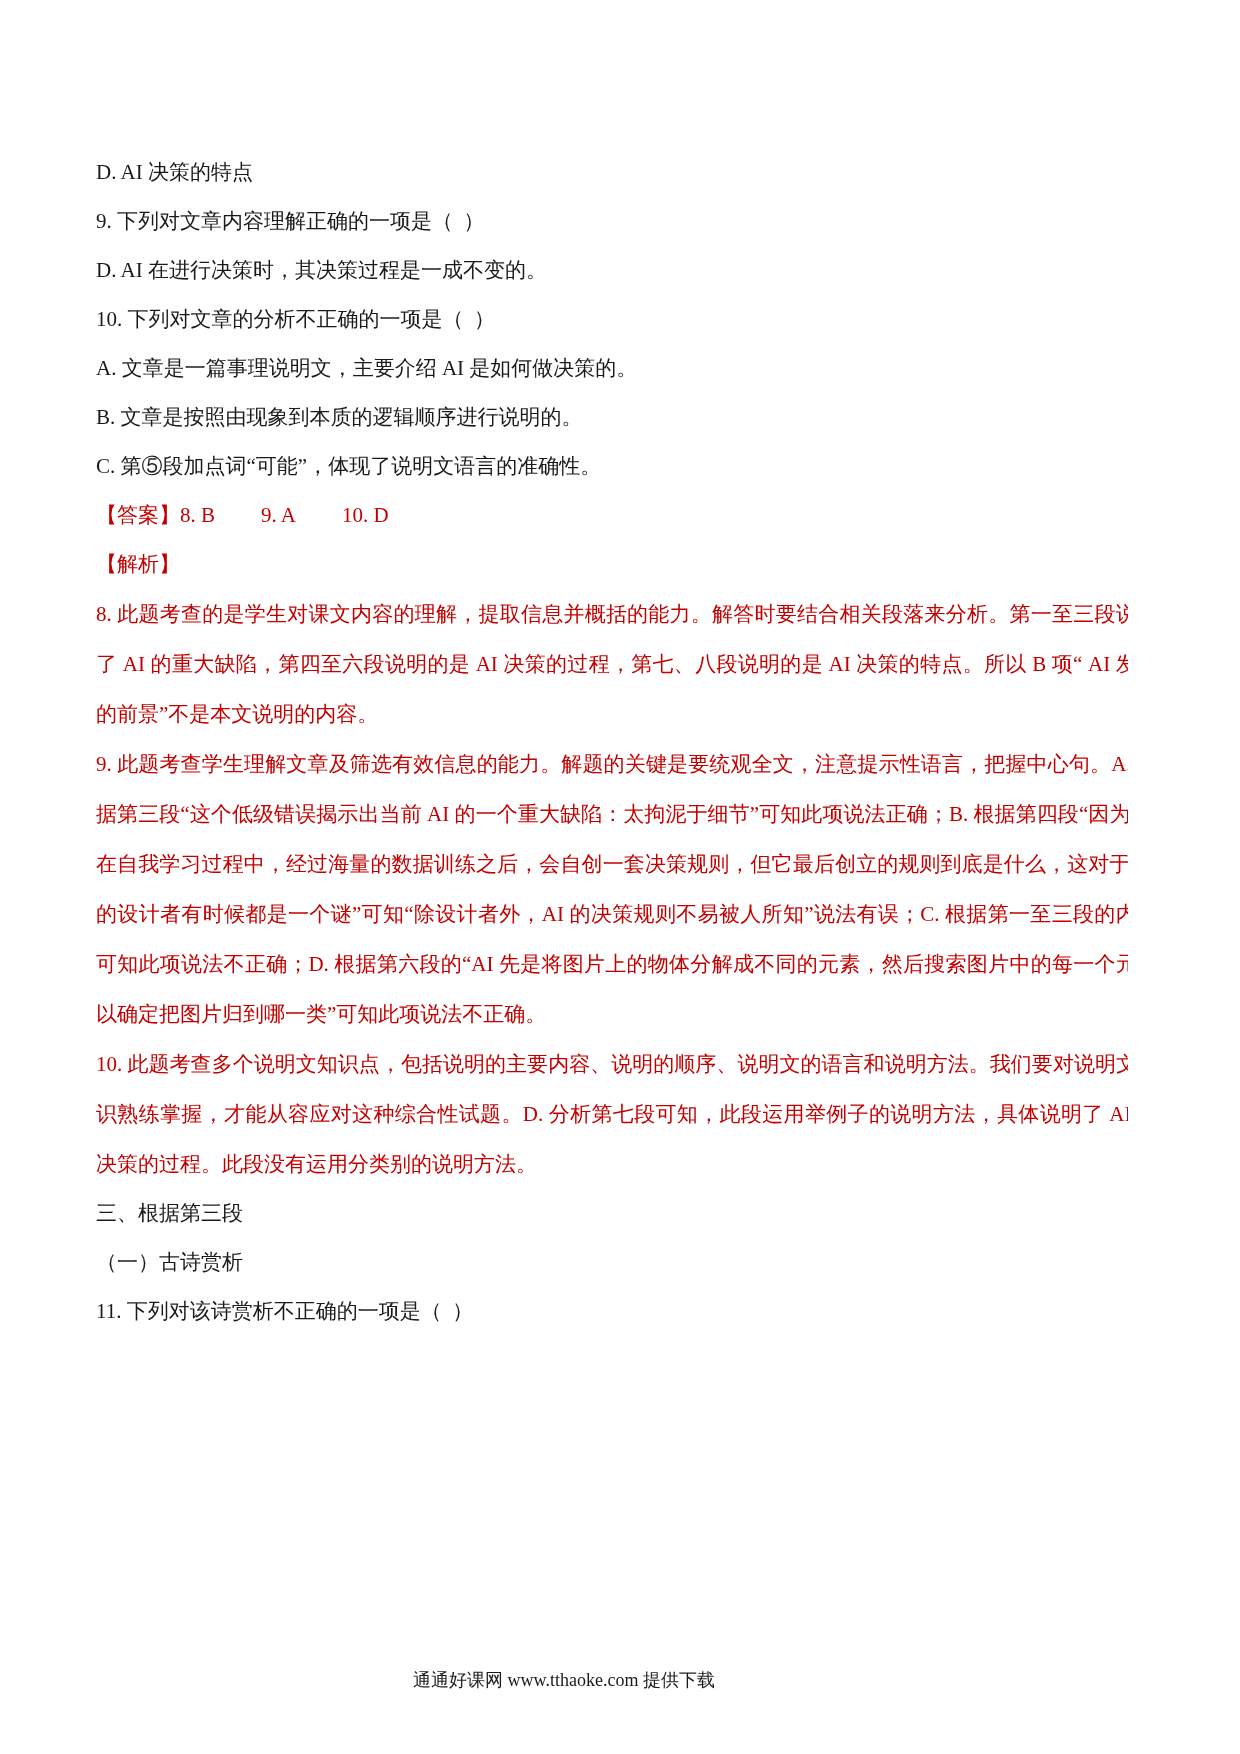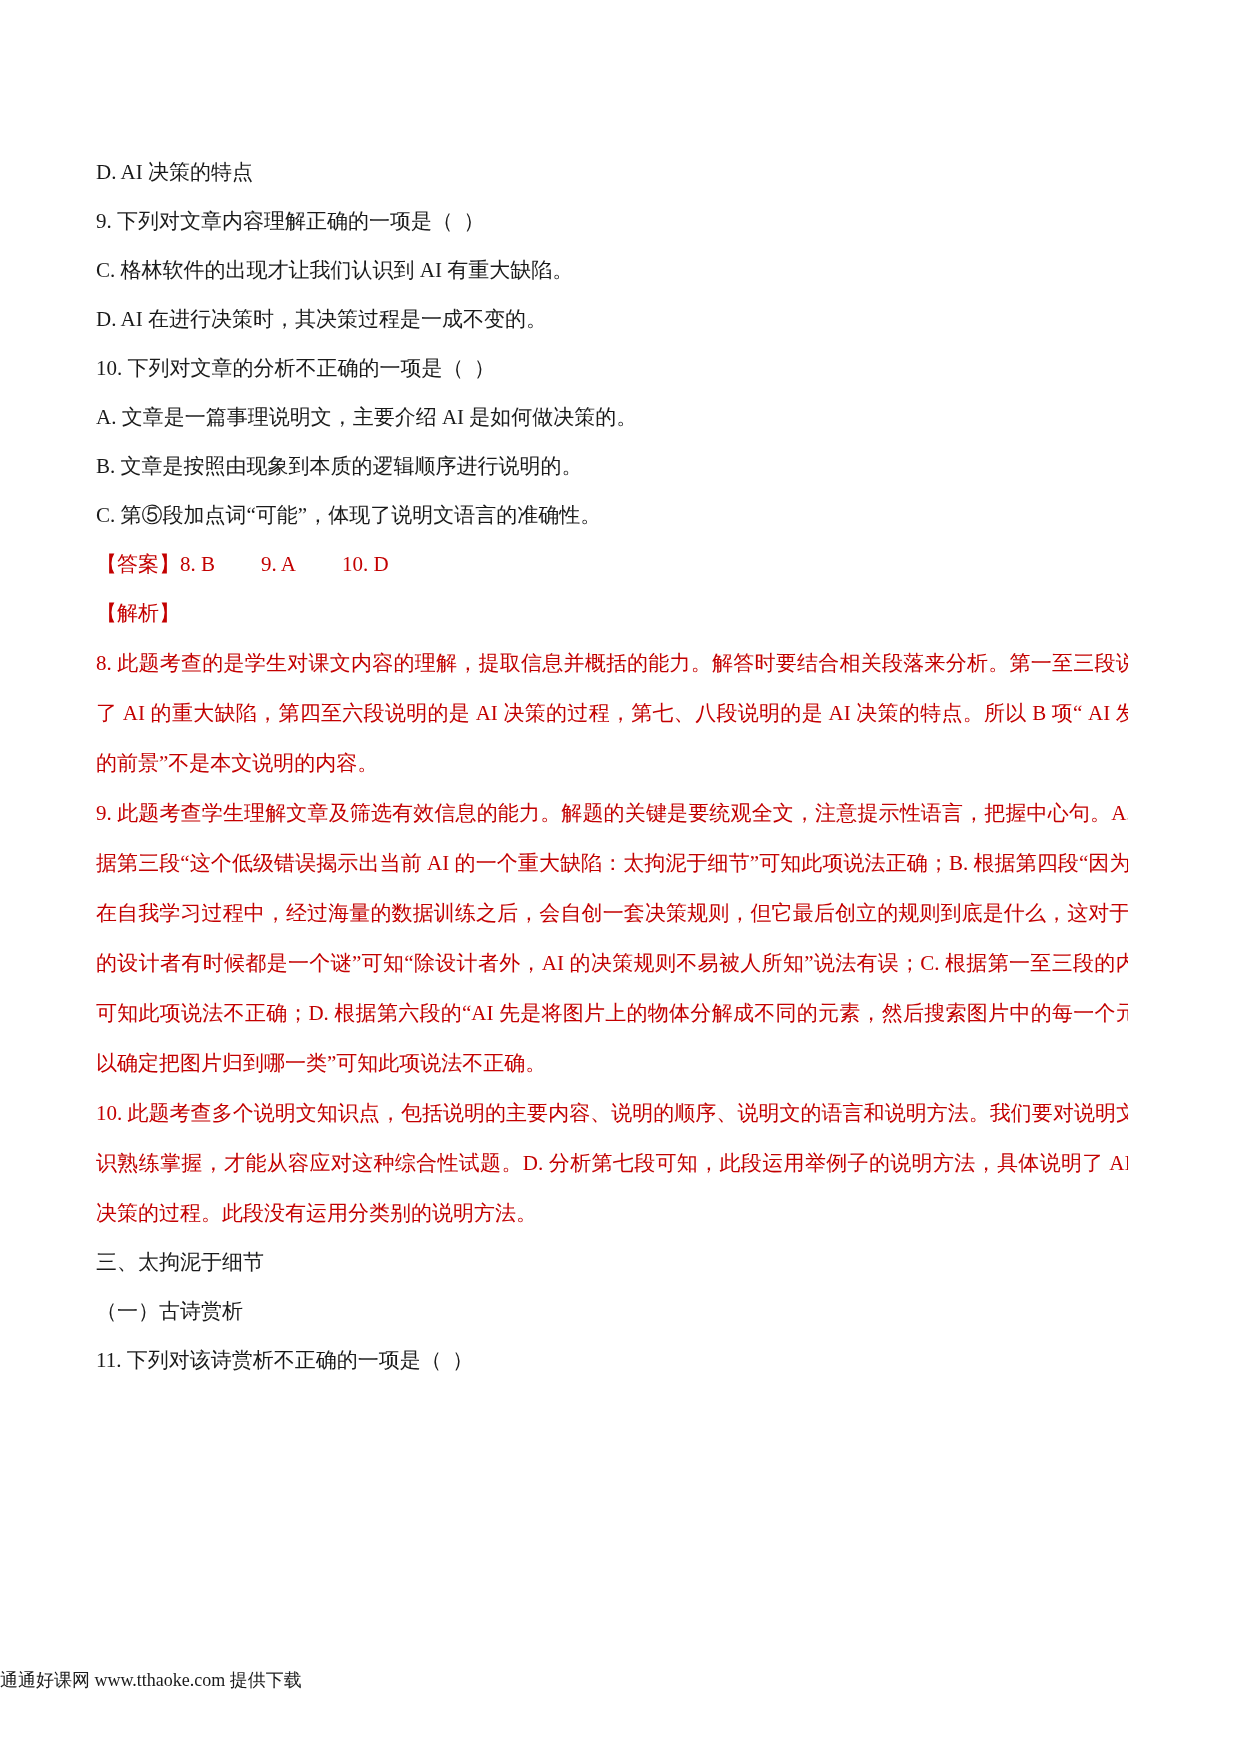--- a/index.html
+++ b/index.html
@@ -44,51 +44,50 @@
     font-size: 21px;
     line-height: 50px;
     text-align: justify;
     color: #c30000;
   }
   .footer {
     position: absolute;
     left: 0;
     top: 1668px;
     width: 100%;
-    text-align: left;
+    text-align: center;
     font-size: 18px;
     color: #1a1a1a;
   }
 </style>
 </head>
 <body>
 
 <div class="page">
   <main class="content">
 
     <p class="ln">D. AI 决策的特点</p>
 
     <p class="ln">9. 下列对文章内容理解正确的一项是（  ）</p>
-    <p class="ln">C. 格林软件的出现才让我们认识到 AI 有重大缺陷。</p>
     <p class="ln">D. AI 在进行决策时，其决策过程是一成不变的。</p>
 
     <p class="ln">10. 下列对文章的分析不正确的一项是（  ）</p>
     <p class="ln">A. 文章是一篇事理说明文，主要介绍 AI 是如何做决策的。</p>
     <p class="ln">B. 文章是按照由现象到本质的逻辑顺序进行说明的。</p>
     <p class="ln">C. 第⑤段加点词“可能”，体现了说明文语言的准确性。</p>
 
     <p class="ln red answer-line"><span class="answer-label">【答案】</span><span class="answer-item">8. B</span><span class="answer-item">9. A</span><span class="answer-item">10. D</span></p>
 
     <p class="ln red analysis-label">【解析】</p>
 
     <p class="para">8. 此题考查的是学生对课文内容的理解，提取信息并概括的能力。解答时要结合相关段落来分析。第一至三段说明了 AI 的重大缺陷，第四至六段说明的是 AI 决策的过程，第七、八段说明的是 AI 决策的特点。所以 B 项“ AI 发展的前景”不是本文说明的内容。</p>
     <p class="para">9. 此题考查学生理解文章及筛选有效信息的能力。解题的关键是要统观全文，注意提示性语言，把握中心句。A. 根据第三段“这个低级错误揭示出当前 AI 的一个重大缺陷：太拘泥于细节”可知此项说法正确；B. 根据第四段“因为 AI 在自我学习过程中，经过海量的数据训练之后，会自创一套决策规则，但它最后创立的规则到底是什么，这对于 AI 的设计者有时候都是一个谜”可知“除设计者外，AI 的决策规则不易被人所知”说法有误；C. 根据第一至三段的内容可知此项说法不正确；D. 根据第六段的“AI 先是将图片上的物体分解成不同的元素，然后搜索图片中的每一个元素以确定把图片归到哪一类”可知此项说法不正确。</p>
     <p class="para">10. 此题考查多个说明文知识点，包括说明的主要内容、说明的顺序、说明文的语言和说明方法。我们要对说明文知识熟练掌握，才能从容应对这种综合性试题。D. 分析第七段可知，此段运用举例子的说明方法，具体说明了 AI 做决策的过程。此段没有运用分类别的说明方法。</p>
 
-    <p class="ln">三、太拘泥于细节</p>
+    <p class="ln">三、根据第三段</p>
     <p class="ln">（一）古诗赏析</p>
     <p class="ln">11. 下列对该诗赏析不正确的一项是（  ）</p>
 
   </main>
 
   <footer class="footer">
     <span>通通好课网  www.tthaoke.com 提供下载</span>
   </footer>
 </div>
 

